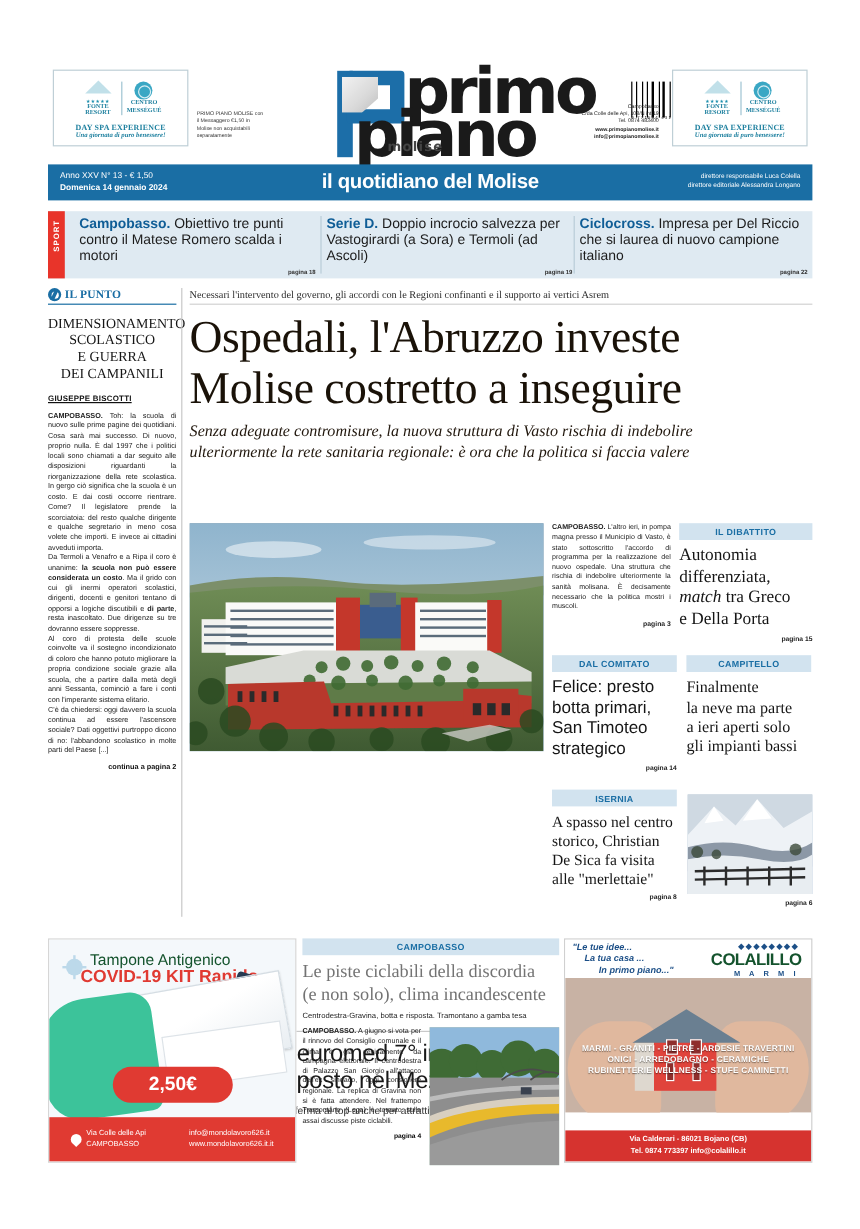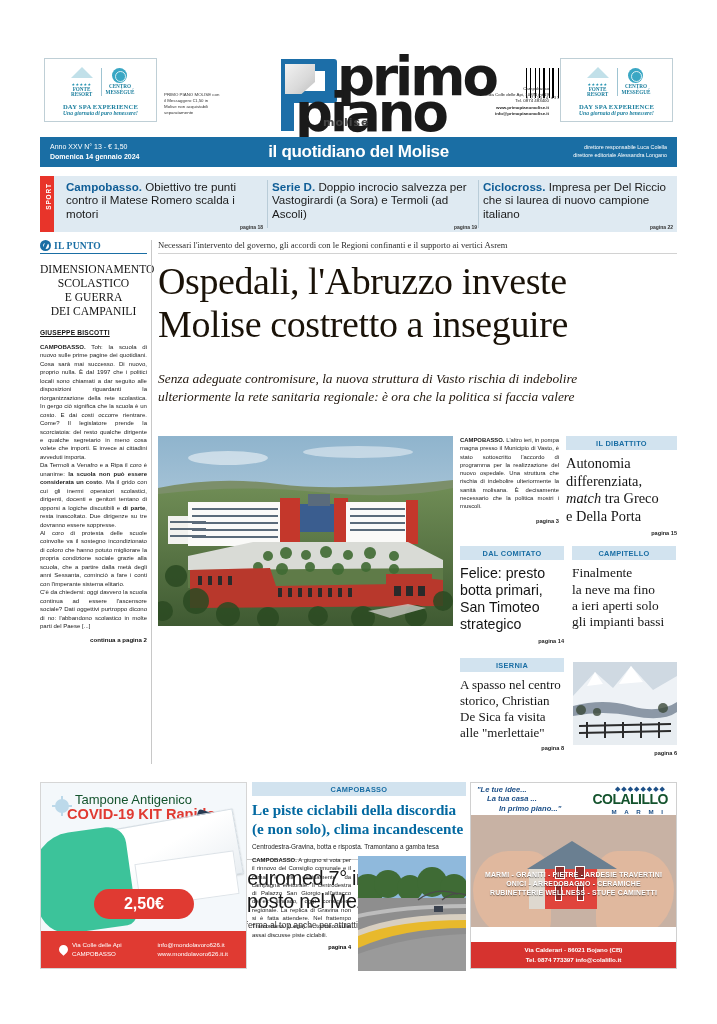--- a/index.html
+++ b/index.html
@@ -100,21 +100,21 @@
   .punto-cont { margin-top:6px; font-size:6.1px; font-weight:bold; text-align:right; color:#111; }
   .colL-div { position:absolute; left:111px; top:0; width:1px; height:524px; background:#c8c8c8; }
 
   
   .colM { position:absolute; left:118px; top:0; width:519px; }
   .kicker { font-family:"Liberation Serif", serif; font-size:8.6px; color:#2b2b2b; padding-bottom:3px;
       border-bottom:1px solid #d2d2d2; }
   .headline { font-family:"Liberation Serif", serif; font-size:38px; line-height:43px; color:#1a1208;
       margin-top:6px; letter-spacing:-.4px; }
   .subhead { font-family:"Liberation Serif", serif; font-style:italic; font-size:13.4px;
-      line-height:17.5px; color:#20160c; margin-top:24px; }
+      line-height:17.5px; color:#20160c; margin-top:4px; }
 
   .midrow { position:absolute; left:0; top:196px; width:519px; }
   .photo-main { position:absolute; left:0; top:0; width:295px; height:190px; overflow:hidden; background:#7fa0b6;}
   .photo-cap { position:absolute; left:302px; top:0; width:99px; font-size:5.9px; line-height:8.3px;
       text-align:justify; color:#222;}
   .photo-cap b { font-weight:bold; }
   .photo-cap .pg { text-align:right; font-weight:bold; margin-top:6px; font-size:5.7px;}
 
   .rail { position:absolute; left:408px; top:0; width:111px; }
   .seclabel { background:#d2e3ef; color:#1a6ea4; font-size:7.4px; font-weight:bold; text-align:center;
@@ -162,21 +162,21 @@
   .covid-brand { position:absolute; left:58px; top:130px; text-align:left;margin-top:25px; }
   .covid-brand .bn { font-size:12px; font-weight:bold; color:#3a3a3a; letter-spacing:-.3px;}
   .covid-brand .bs { font-size:3.6px; color:#b23b36; letter-spacing:.3px;}
   .covid-bot { position:absolute; left:0; bottom:0; width:100%; height:37px; background:#e03a32; color:#fff;
       display:flex; align-items:center; justify-content:space-around; font-size:6.2px; line-height:8.6px;}
   .covid-pin { width:9px; height:9px; border-radius:50% 50% 50% 0; background:#fff; transform:rotate(-45deg); margin-right:4px;}
 
   
   .art-bottom { position:absolute; left:212px; top:0; width:214px; }
   .art-bottom h3 { font-family:"Liberation Serif", serif; font-size:15.2px; line-height:18.4px;
-      font-weight:bold; color:#0369a1; margin-top:5px;}
+      font-weight:normal; color:#737373; margin-top:5px;}
   .art-bottom .sub { font-size:6.4px; color:#222; margin-top:5px; }
   .art-bottom .cols { display:flex; gap:7px; margin-top:6px; }
   .art-bottom .txt { width:99px; font-size:5.95px; line-height:8.3px; text-align:justify; color:#222;}
   .art-bottom .txt b { font-weight:bold;}
   .art-bottom .ph { width:108px; height:115px; background:#9ab0a0; overflow:hidden; }
   .art-bottom .pg { font-size:5.6px; font-weight:bold; text-align:right; width:99px; margin-top:5px;}
 
   
   .ad-cola { position:absolute; right:0; top:0; width:207px; height:187px; border:1px solid #d0d0d0;
      background:#fff; overflow:hidden;}
@@ -511,21 +511,21 @@
               <div>botta primari,</div>
               <div>San Timoteo</div>
               <div>strategico</div>
             </div>
             <div class="pgref">pagina 14</div>
           </div>
           <div>
             <div class="seclabel">CAMPITELLO</div>
             <div class="rail-title-serif" style="font-size:13.4px;line-height:16.4px">
               <div>Finalmente</div>
-              <div>la neve ma fino</div>
+              <div>la neve ma parte</div>
               <div>a ieri aperti solo</div>
               <div>gli impianti bassi</div>
             </div>
           </div>
         </div>
 
         <div class="lower-rail">
           <div>
             <div class="seclabel">ISERNIA</div>
             <div class="rail-title-serif" style="font-size:13px;line-height:15.8px">

